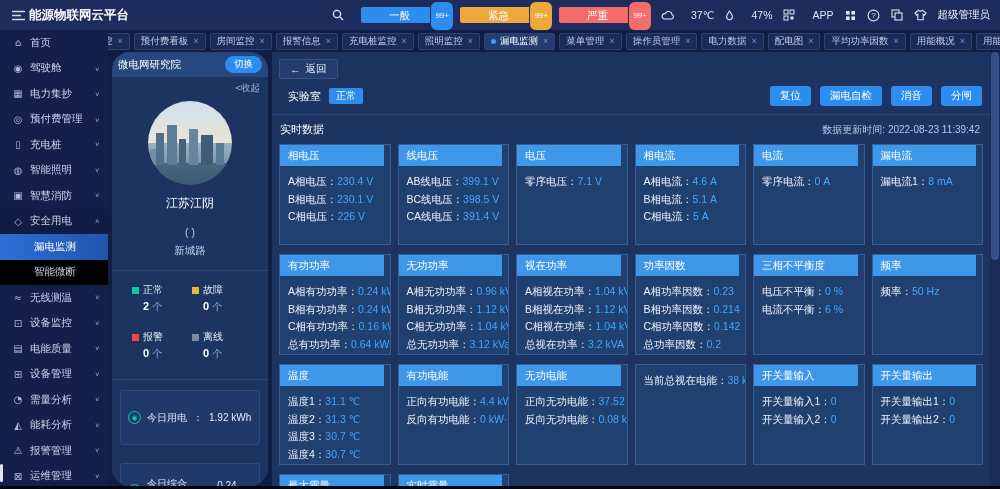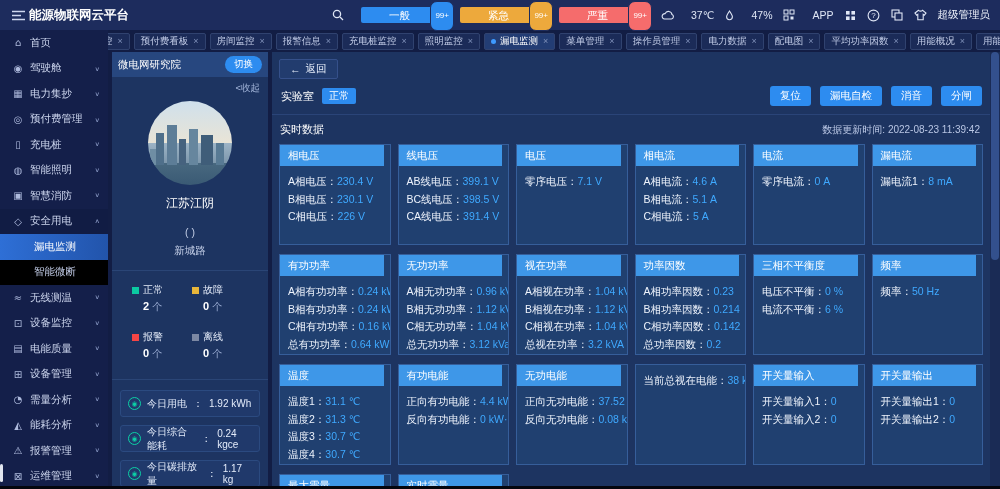--- a/index.html
+++ b/index.html
@@ -32,48 +32,48 @@
   
   .sidebar{position:absolute;left:0;top:30px;width:108px;bottom:3px;background:#141f4a;display:flex;flex-direction:column;z-index:4;}
   .side-item{height:25.5px;flex:0 0 25.5px;display:flex;align-items:center;padding:0 8px 0 12px;color:#cdd6ee;font-size:10.5px;gap:6px;box-sizing:border-box;}
   .side-item .sicon{width:12px;text-align:center;font-size:10px;color:#aebadd;font-family:"DejaVu Sans",sans-serif;}
   .side-item .chev{margin-left:auto;font-size:7.5px;color:#8b9bc6;transform:scaleY(.8);}
   .side-item.parent-open{background:#111c44;}
   .side-child{height:25.5px;flex:0 0 25.5px;display:flex;align-items:center;padding-left:34px;color:#c3cde8;font-size:10.5px;box-sizing:border-box;background:#000000;}
   .side-child.active{background:linear-gradient(90deg,#2e6fd6,#2254ab);color:#fff;}
   .side-scroll-thumb{position:absolute;left:0;bottom:4px;width:3px;height:18px;background:#e2e6f0;border-radius:2px;}
   
-  .panel{position:absolute;left:112px;top:52px;width:156px;bottom:3px;background:#1d3461;overflow:hidden;}
+  .panel{position:absolute;left:112px;top:52px;width:156px;bottom:3px;background:#1d3461;overflow:hidden;border-radius:18px;}
   .panel-head{height:25px;background:#27477f;display:flex;align-items:center;justify-content:space-between;padding:0 6px;}
   .org-name{color:#fff;font-size:10.5px;}
   .switch-btn{background:#2d8cf0;color:#fff;font-size:9.5px;padding:2px 9px;border-radius:9px;border:none;}
   .collapse-row{text-align:right;padding:5px 8px 0 0;color:#a9bbdf;font-size:9.5px;}
   .avatar{width:84px;height:84px;border-radius:50%;margin:6px auto 0;position:relative;overflow:hidden;
     background:linear-gradient(180deg,#cfe0ec 0%,#e9e4d6 50%,#9db4c6 50%,#7d97ac 74%,#48687f 74%,#3a5a74 100%);}
   .avatar .buildings{position:absolute;left:0;right:0;bottom:20px;height:46px;background-repeat:no-repeat;
     background-image:linear-gradient(#4f6f8a,#4f6f8a),linear-gradient(#5d7d97,#5d7d97),linear-gradient(#46627e,#46627e),linear-gradient(#66869e,#66869e),linear-gradient(#3f5d79,#3f5d79),linear-gradient(#587a94,#587a94),linear-gradient(#6f8ea4,#6f8ea4);
     background-size:8px 32px,10px 40px,7px 26px,9px 36px,12px 30px,8px 22px,6px 16px;
     background-position:8px 100%,19px 100%,31px 100%,41px 100%,53px 100%,68px 100%,2px 100%;}
   .loc-name{text-align:center;color:#fff;font-size:12px;margin-top:10px;}
   .paren{text-align:center;color:#c2cde6;font-size:10.5px;margin-top:14px;}
   .road{text-align:center;color:#c2cde6;font-size:10.5px;margin-top:6px;}
   .pdivider{border-top:1px solid #2a4576;margin-top:12px;}
   .status-grid{display:grid;grid-template-columns:1fr 1fr;padding:12px 16px 6px 20px;row-gap:16px;}
   .s-top{display:flex;align-items:center;gap:4px;color:#e4ebf8;font-size:10px;}
   .s-sq{width:7px;height:7px;display:inline-block;}
   .s-val{margin:3px 0 0 11px;font-size:10px;color:#9fb0d6;}
   .s-val b{color:#fff;font-size:11px;margin-right:3px;}
   .today-list{padding:10px 8px 0 8px;}
-  .today-item{border:1px solid #2b4a80;background:#20396b;border-radius:3px;height:25px;display:flex;align-items:center;gap:6px;padding:0 7px;margin-bottom:8px;color:#e3ebfa;font-size:10px;}
+  .today-item{border:1px solid #2b4a80;background:#20396b;border-radius:3px;height:25px;display:flex;align-items:center;gap:6px;padding:14px 7px;margin-bottom:18px;color:#e3ebfa;font-size:10px;}
   .t-circ{width:13px;height:13px;border-radius:50%;border:1px solid #0cd0a6;color:#0cd0a6;display:flex;align-items:center;justify-content:center;font-size:7px;flex:0 0 13px;box-sizing:border-box;}
   
   .main{position:absolute;left:272px;top:52px;width:718px;bottom:3px;background:#1d3461;overflow:hidden;}
   .back-row{padding:7px 0 0 7px;}
   .back-btn{display:inline-flex;align-items:center;gap:5px;color:#e6edfa;font-size:10.5px;border:1px solid #35508a;background:#223c6e;padding:2px 10px;border-radius:2px;}
-  .room-row{display:flex;align-items:center;padding:7px 8px 6px 9px;}
+  .room-row{display:flex;align-items:center;padding:7px 8px 6px 16px;}
   .room-label{color:#fff;font-size:11px;}
   .room-status{margin-left:8px;background:#2d8cf0;color:#fff;font-size:10px;padding:1px 7px;border-radius:2px;}
   .action-btns{margin-left:auto;display:flex;gap:9px;}
   .act-btn{background:#2d8cf0;color:#fff;font-size:10.5px;padding:3px 10px;border-radius:3px;border:none;}
   .mdivider{border-bottom:1px solid #2a4478;margin:2px 0 0 0;}
   .rt-row{display:flex;justify-content:space-between;align-items:center;padding:7px 10px 5px 8px;}
   .rt-title{color:#fff;font-size:11px;}
   .rt-time{color:#b9c6e4;font-size:10px;}
   .cards{display:grid;grid-template-columns:repeat(6,1fr);gap:9px 7px;grid-auto-rows:101px;padding:2px 7px 0 7px;}
   .card{background:#204070;border:1px solid rgba(72,118,190,.55);box-sizing:border-box;overflow:hidden;}

